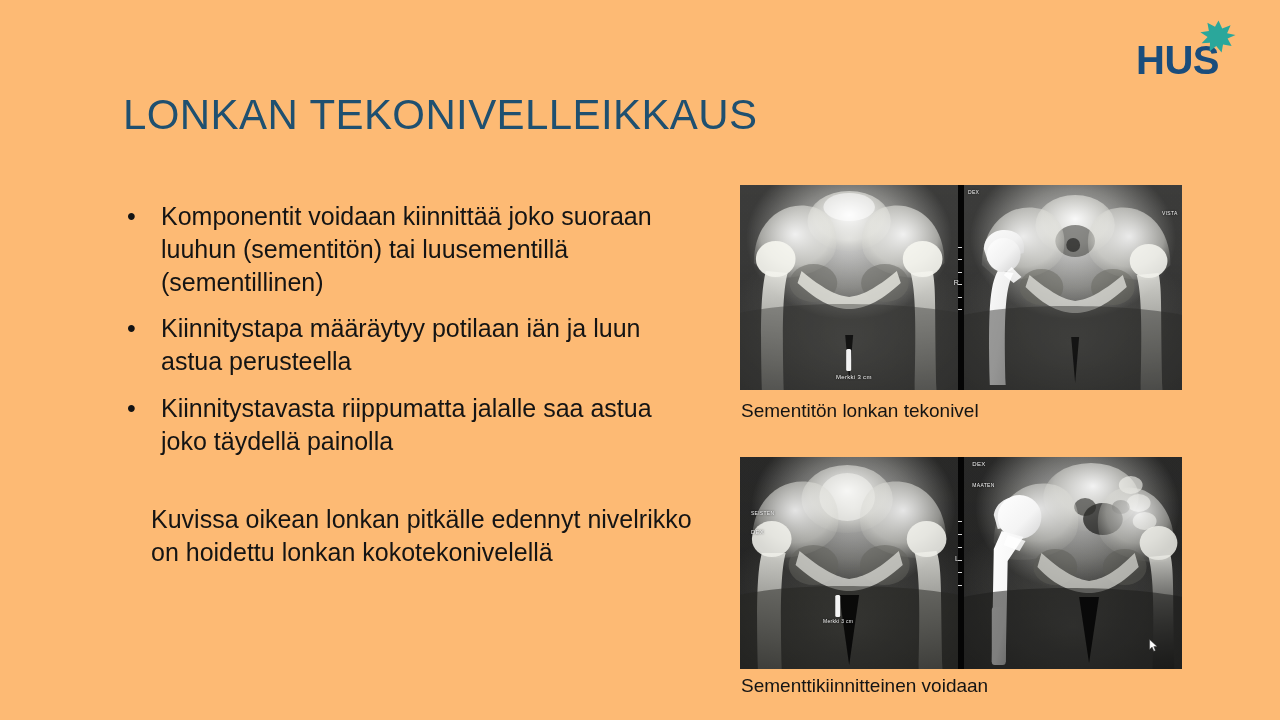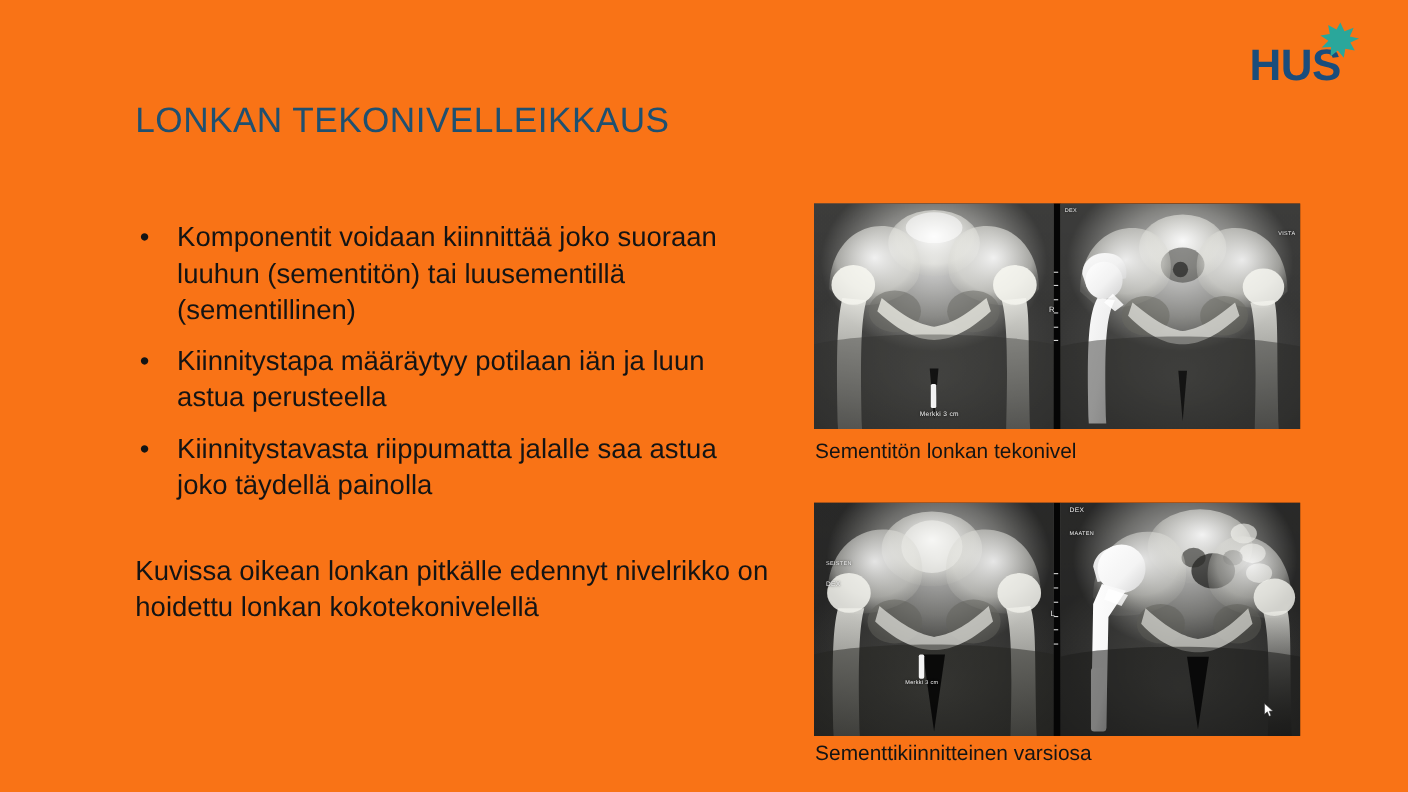--- a/index.html
+++ b/index.html
@@ -13,21 +13,21 @@
     position: relative;
     overflow: hidden;
     font-family: "Liberation Sans", sans-serif;
     -webkit-font-smoothing: antialiased;
   }
 
   
   .slide {
     position: absolute;
     inset: 0;
-    background: #f97316;
+    background: #fdba74;
   }
 
   
   .logo {
     position: absolute;
     left: 1136px;
     top: 18px;
     width: 112px;
     height: 62px;
   }
@@ -48,21 +48,21 @@
     top: 0px;
     width: 40px;
     height: 36px;
   }
 
   
   .title {
     position: absolute;
     left: 123px;
     top: 92px;
-    font-size: 32px;
+    font-size: 42px;
     font-weight: 400;
     color: #1f5070;
     letter-spacing: 0.4px;
     white-space: nowrap;
     line-height: 1.1;
   }
 
   
   .body-col {
     position: absolute;
@@ -91,20 +91,21 @@
     top: 0;
     font-size: 25px;
     line-height: 1.31;
     color: #141414;
   }
   .para {
     margin-top: 46px;
     font-size: 25px;
     line-height: 1.31;
     color: #141414;
+    margin-left: 28px;
   }
 
   
   .figure {
     position: absolute;
   }
   .figure-1 { left: 740px; top: 185px;  width: 442px; height: 205px; }
   .figure-2 { left: 740px; top: 457px;  width: 442px; height: 212px; }
 
   .xray {
@@ -433,15 +434,15 @@
 
         <svg class="cursor-arrow" style="left:85%; top:86%;" viewBox="0 0 9 13">
           <path d="M0.6 0.6 L0.6 10.4 L3.1 8.1 L4.8 12.2 L6.4 11.5 L4.8 7.6 L8.1 7.4 Z" fill="#ffffff" stroke="#3a3a3a" stroke-width="0.5"></path>
         </svg>
       </div>
 
       <div class="ruler-letter" style="right:50.5%;">L</div>
     </div>
   </div>
 
-  <div class="caption caption-2">Sementtikiinnitteinen varsiosa</div>
+  <div class="caption caption-2">Sementtikiinnitteinen voidaan</div>
 
 </div>
 
 </body></html>

